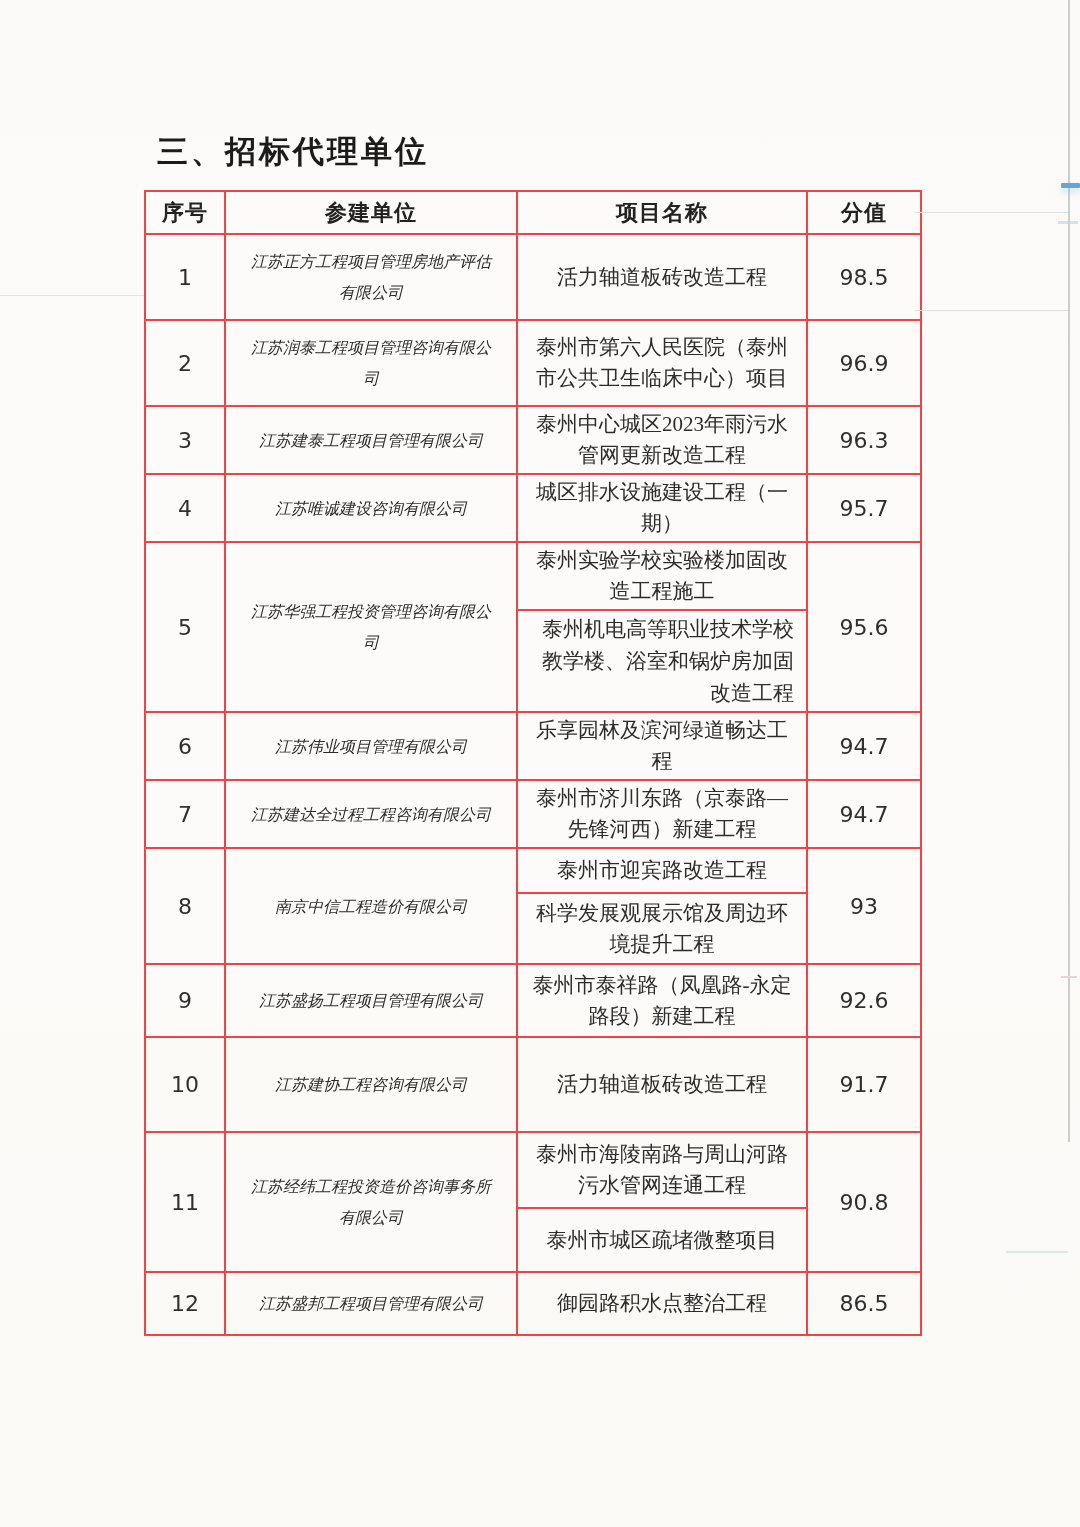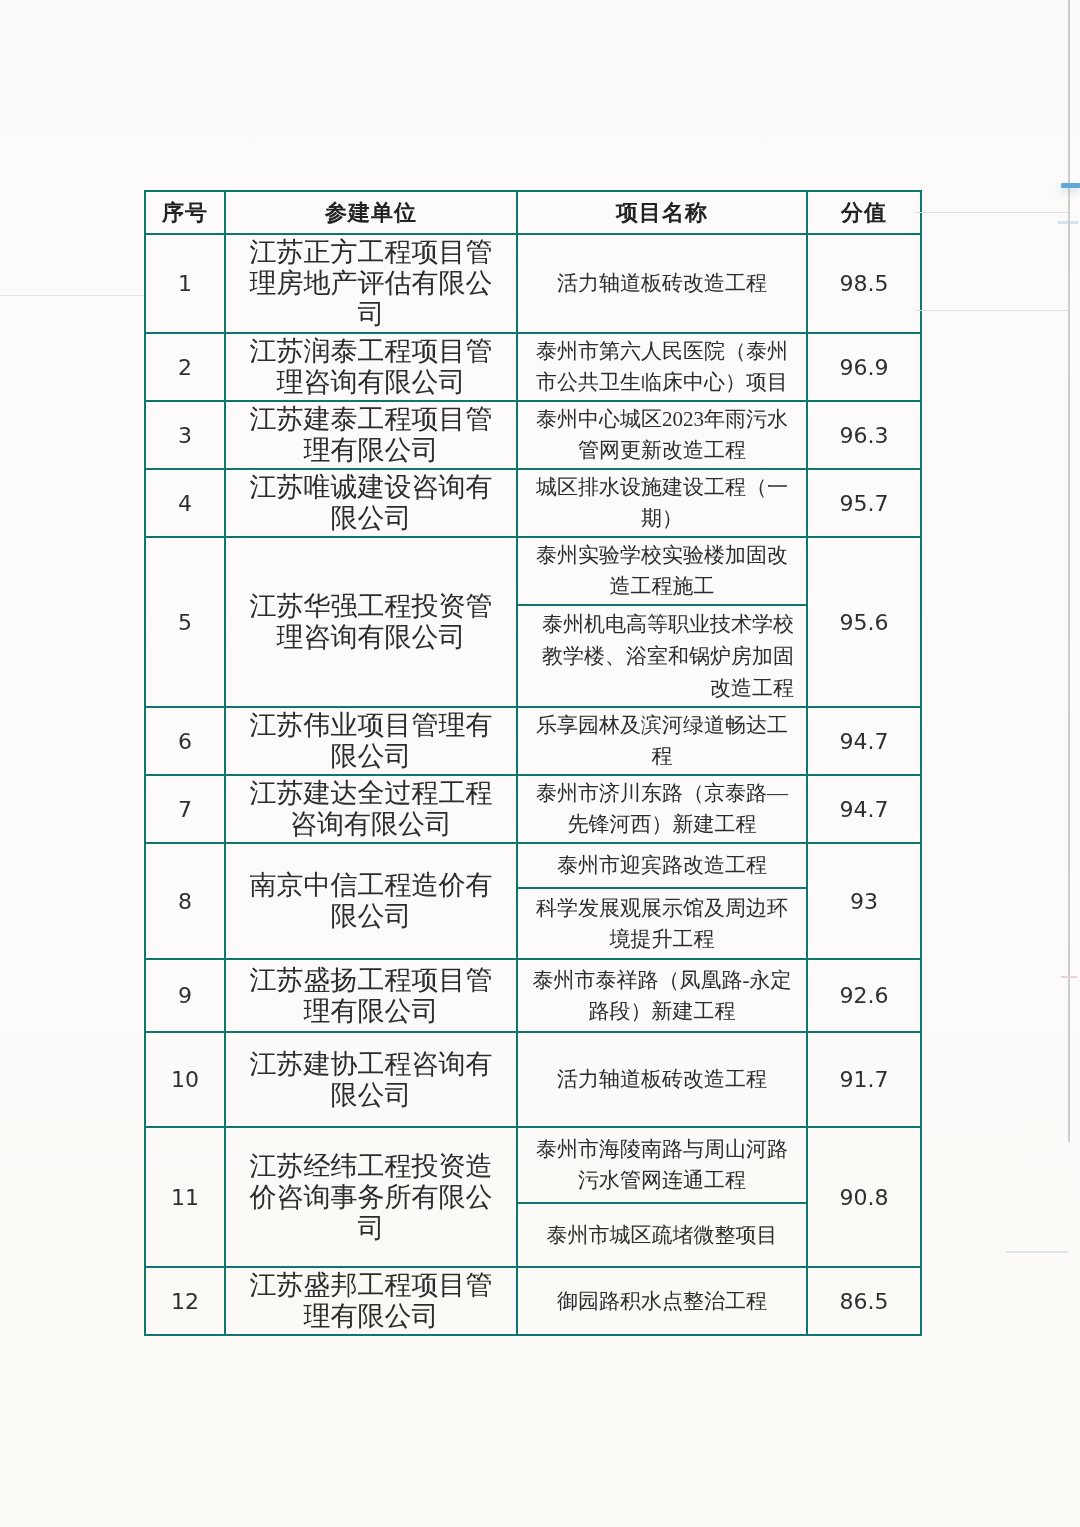--- a/index.html
+++ b/index.html
@@ -19,54 +19,55 @@
     letter-spacing: 3px; white-space: nowrap;
   }
 
   table.score-table {
     position: absolute; left: 144px; top: 190px;
     width: 776px; table-layout: fixed;
     border-collapse: collapse;
     color: #2d2c2a;
   }
   .score-table th, .score-table td {
-    border: 2px solid #0f766e;
+    border: 2px solid #ef4444;
     text-align: center; vertical-align: middle;
     padding: 0; overflow: hidden;
   }
   .score-table th {
     font-family: "Liberation Sans", sans-serif;
     font-size: 22px; font-weight: 700; color: #232220;
     letter-spacing: 1px;
   }
   td.no, td.score {
     font-family: "DejaVu Sans", sans-serif;
     font-size: 22px; color: #302f2d;
   }
-  td.unit { font-size: 27px; line-height: 31px; padding: 2px 20px; }
+  td.unit { font-size: 16px; line-height: 31px; padding: 11px 20px; font-style: italic; }
   td.proj { font-size: 21px; line-height: 31px; padding: 2px 12px; }
   td.tall { line-height: 32px; text-align: right; }
 
   
   .art { position: absolute; pointer-events: none; }
   .art-vline   { left: 1068px; top: 0; width: 2px; height: 1142px; background: #cdcdcb; }
   .art-bdash   { left: 1061px; top: 183px; width: 19px; height: 5px; background: #62a7d7; border-radius: 1px;
                  box-shadow: 0 4px 7px rgba(130,175,215,0.35); }
   .art-bsmudge { left: 1058px; top: 221px; width: 20px; height: 3px; background: #bcd5e9; opacity: .65; }
   .art-hl-r1   { left: 915px; top: 212px; width: 153px; height: 1px; background: #dededc; }
   .art-hl-r2   { left: 915px; top: 310px; width: 153px; height: 1px; background: #dededc; }
   .art-hl-left { left: 0; top: 295px; width: 144px; height: 1px; background: #e2e2e0; }
   .art-teal    { left: 1006px; top: 1251px; width: 62px; height: 2px; background: #cfe4df; opacity: .8; }
   .art-pink    { left: 1061px; top: 976px; width: 16px; height: 2px; background: #ead3d7; }
 </style>
 </head>
 <body>
 
 <div class="page">
 
+  <h2 class="title">三、招标代理单位</h2>
 
   <table class="score-table">
     <colgroup>
       <col style="width:80px">
         <col style="width:292px">
         <col style="width:290px">
         <col style="width:114px">
     </colgroup>
     <thead>
       <tr style="height:43px">

